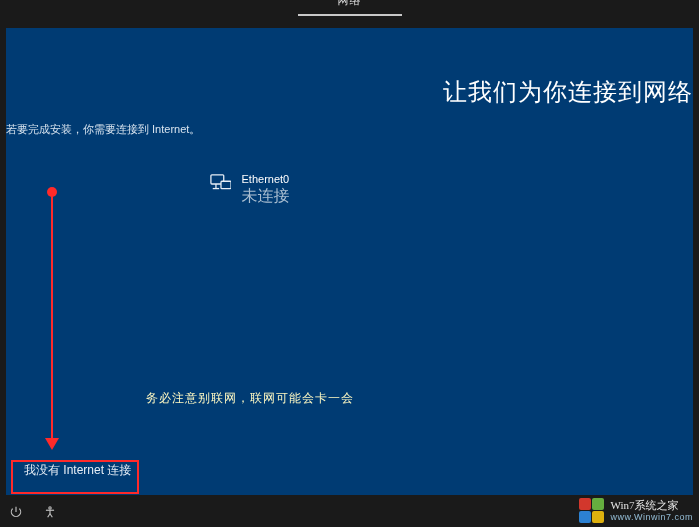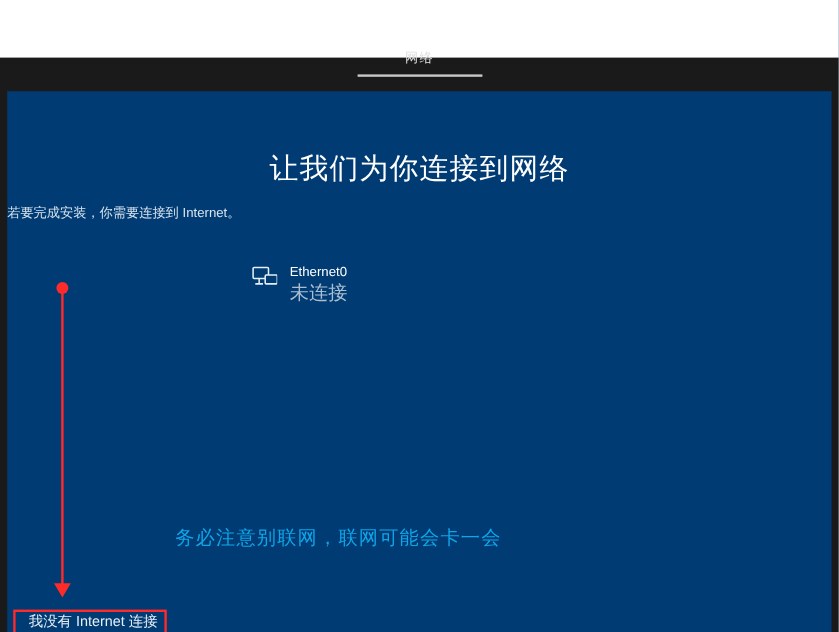--- a/index.html
+++ b/index.html
@@ -8,38 +8,37 @@
       width: 699px; height: 527px;
       background: #1a1a1a;
       position: relative;
     }
     .topbar {
       width: 100%; height: 16px;
       position: relative;
       display: flex;
       justify-content: center;
       align-items: flex-end;
-      margin-top: 48px;
     }
     .tab {
       color: #e0e0e0;
       font-size: 11px;
       padding: 6px 40px;
       border-bottom: 2px solid #c8c8c8;
       letter-spacing: 1px;
     }
     .stage {
       position: absolute;
       left: 6px; right: 6px;
       top: 28px; bottom: 32px;
       background: #003b73;
       color: #fff;
     }
     .heading {
-      text-align: center;
+      text-align: right;
       margin-top: 48px;
       font-size: 24px;
       font-weight: 400;
       letter-spacing: 1px;
     }
     .subheading {
       text-align: left;
       margin-top: 14px;
       font-size: 11px;
       color: #d8e4ef;
@@ -84,22 +83,22 @@
       position: absolute;
       bottom: -2px; left: -6px;
       width: 0; height: 0;
       border-left: 7px solid transparent;
       border-right: 7px solid transparent;
       border-top: 12px solid #ff2a2a;
     }
     .annot-text {
       position: absolute;
       left: 140px; top: 362px;
-      color: #0ea5e9;
-      font-size: 16px;
+      color: #fef9c3;
+      font-size: 12px;
       letter-spacing: 1px;
       pointer-events: none;
     }
     .skip-row {
       position: absolute;
       left: 6px; bottom: 8px;
     }
     .skip-btn {
       background: transparent;
       border: none;
@@ -206,14 +205,28 @@
     <span class="bicon">
       <svg viewBox="0 0 24 24" fill="none" stroke="currentColor" stroke-width="2">
         <circle cx="12" cy="5" r="2"></circle>
         <path d="M5 9h14"></path>
         <path d="M12 9v6"></path>
         <path d="M8 21l4-6 4 6"></path>
       </svg>
     </span>
   </div>
 
+  <div class="watermark">
+    <div class="wm-flag">
+      <div class="q q1"></div>
+        <div class="q q2"></div>
+        <div class="q q3"></div>
+        <div class="q q4"></div>
+    </div>
+    <div class="wm-text">
+      <div class="wm-line1">
+        <span>Win</span><span class="seven">7</span><span>系统之家</span>
+      </div>
+      <div class="wm-line2">www.Winwin7.com</div>
+    </div>
+  </div>
 
 </div>
 
 </body></html>

